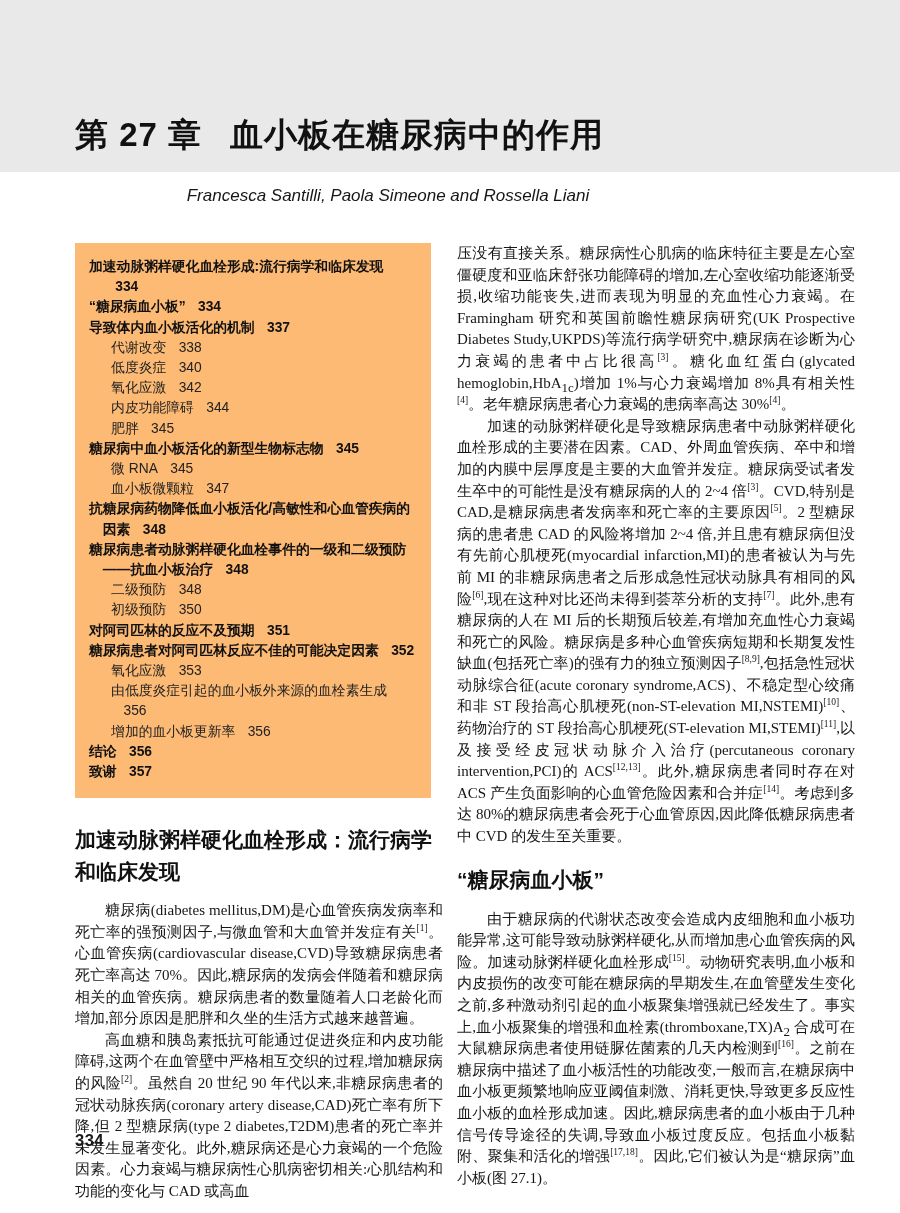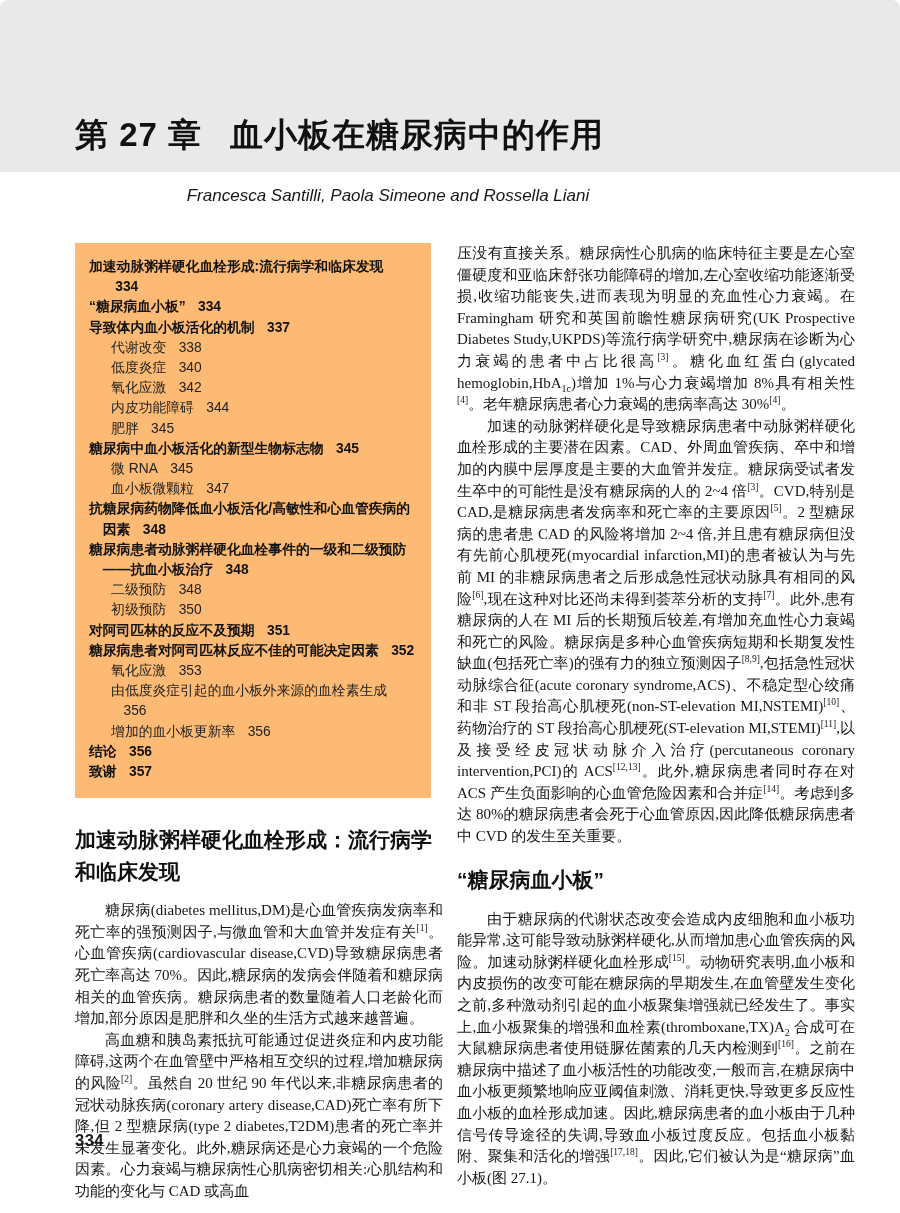--- a/index.html
+++ b/index.html
@@ -1,20 +1,19 @@
 <!DOCTYPE html>
 <html><head>
 <meta charset="utf-8">
 <style>
   html,body { margin:0; padding:0; background:#ffffff; }
   .page {
     position:relative; width:900px; height:1213px; background:#ffffff;
     font-family:"Liberation Serif","DejaVu Serif",serif; color:#1b1b1b;
     overflow:hidden;
-    border-radius:8px;
   }
   .banner {
     position:absolute; left:0; top:0; width:900px; height:172px;
     background:#e9e9e9;
   }
   .banner h1 {
     position:absolute; left:75px; bottom:14px; margin:0;
     font-family:"Liberation Sans","DejaVu Sans",sans-serif;
     font-weight:bold; font-size:33px; letter-spacing:1px; color:#111;
     white-space:nowrap;
@@ -55,21 +54,21 @@
   }
   .col-left .section-heading { margin-top:26px; margin-bottom:12px; }
   .col-right .section-heading { margin-top:16px; margin-bottom:13px; }
 
   .body {
     margin:0; font-size:15px; line-height:21.6px;
     text-align:justify; text-indent:2em; color:#161616;
   }
   .body.continuation { text-indent:0; }
   .body sup { font-size:9.5px; vertical-align:super; line-height:0; }
-  .body sub { font-size:10px; vertical-align:sub; line-height:0; }
+  .body sub { font-size:13px; vertical-align:sub; line-height:0; }
 
   .page-number {
     position:absolute; left:75px; top:1131px;
     font-family:"Liberation Sans","DejaVu Sans",sans-serif;
     font-weight:bold; font-size:16.5px; letter-spacing:0.5px; color:#1a1a1a;
   }
 </style>
 </head>
 <body>
 

